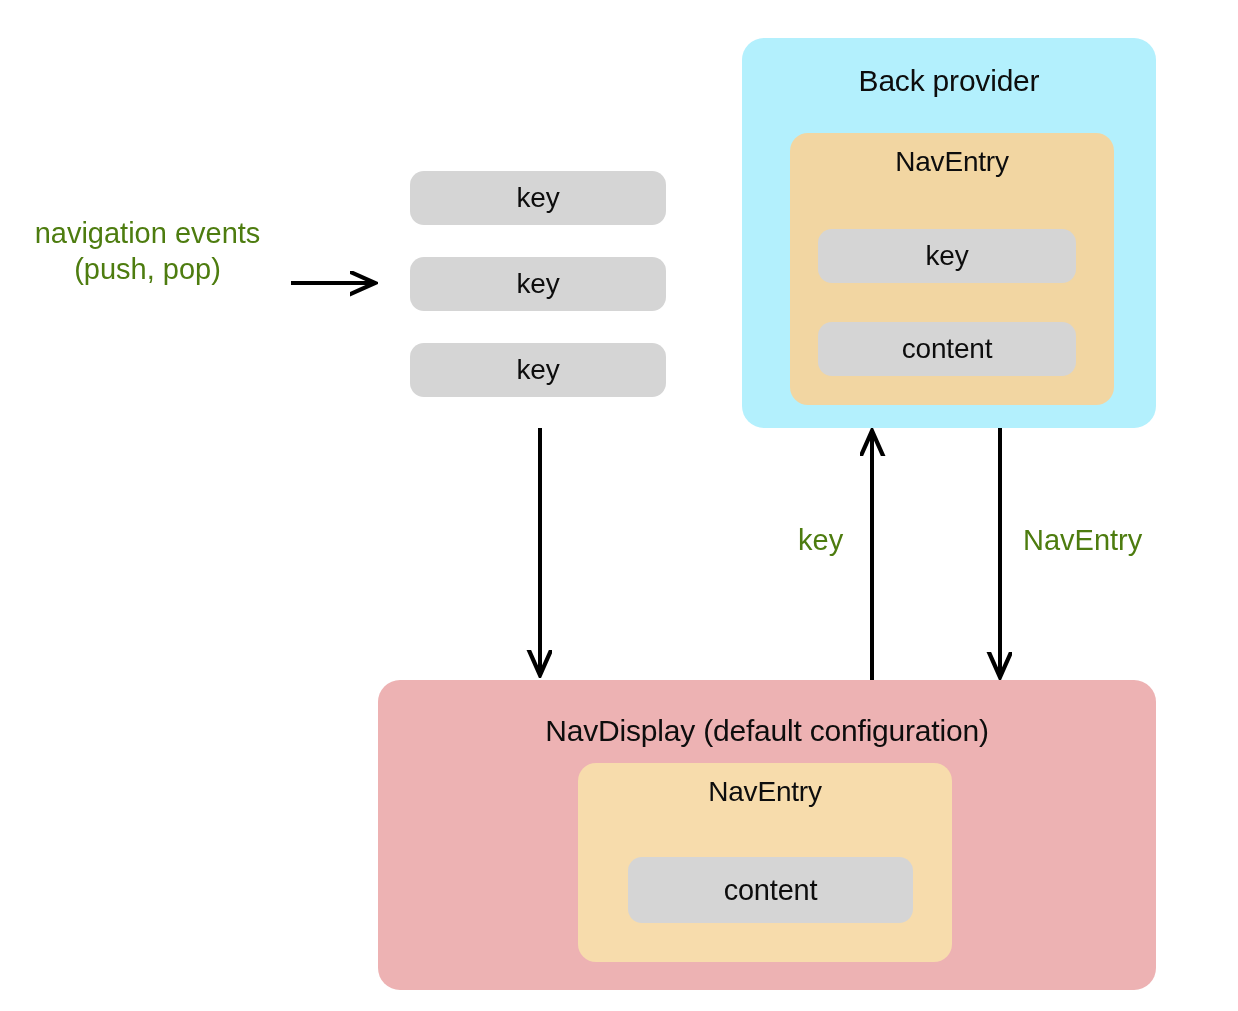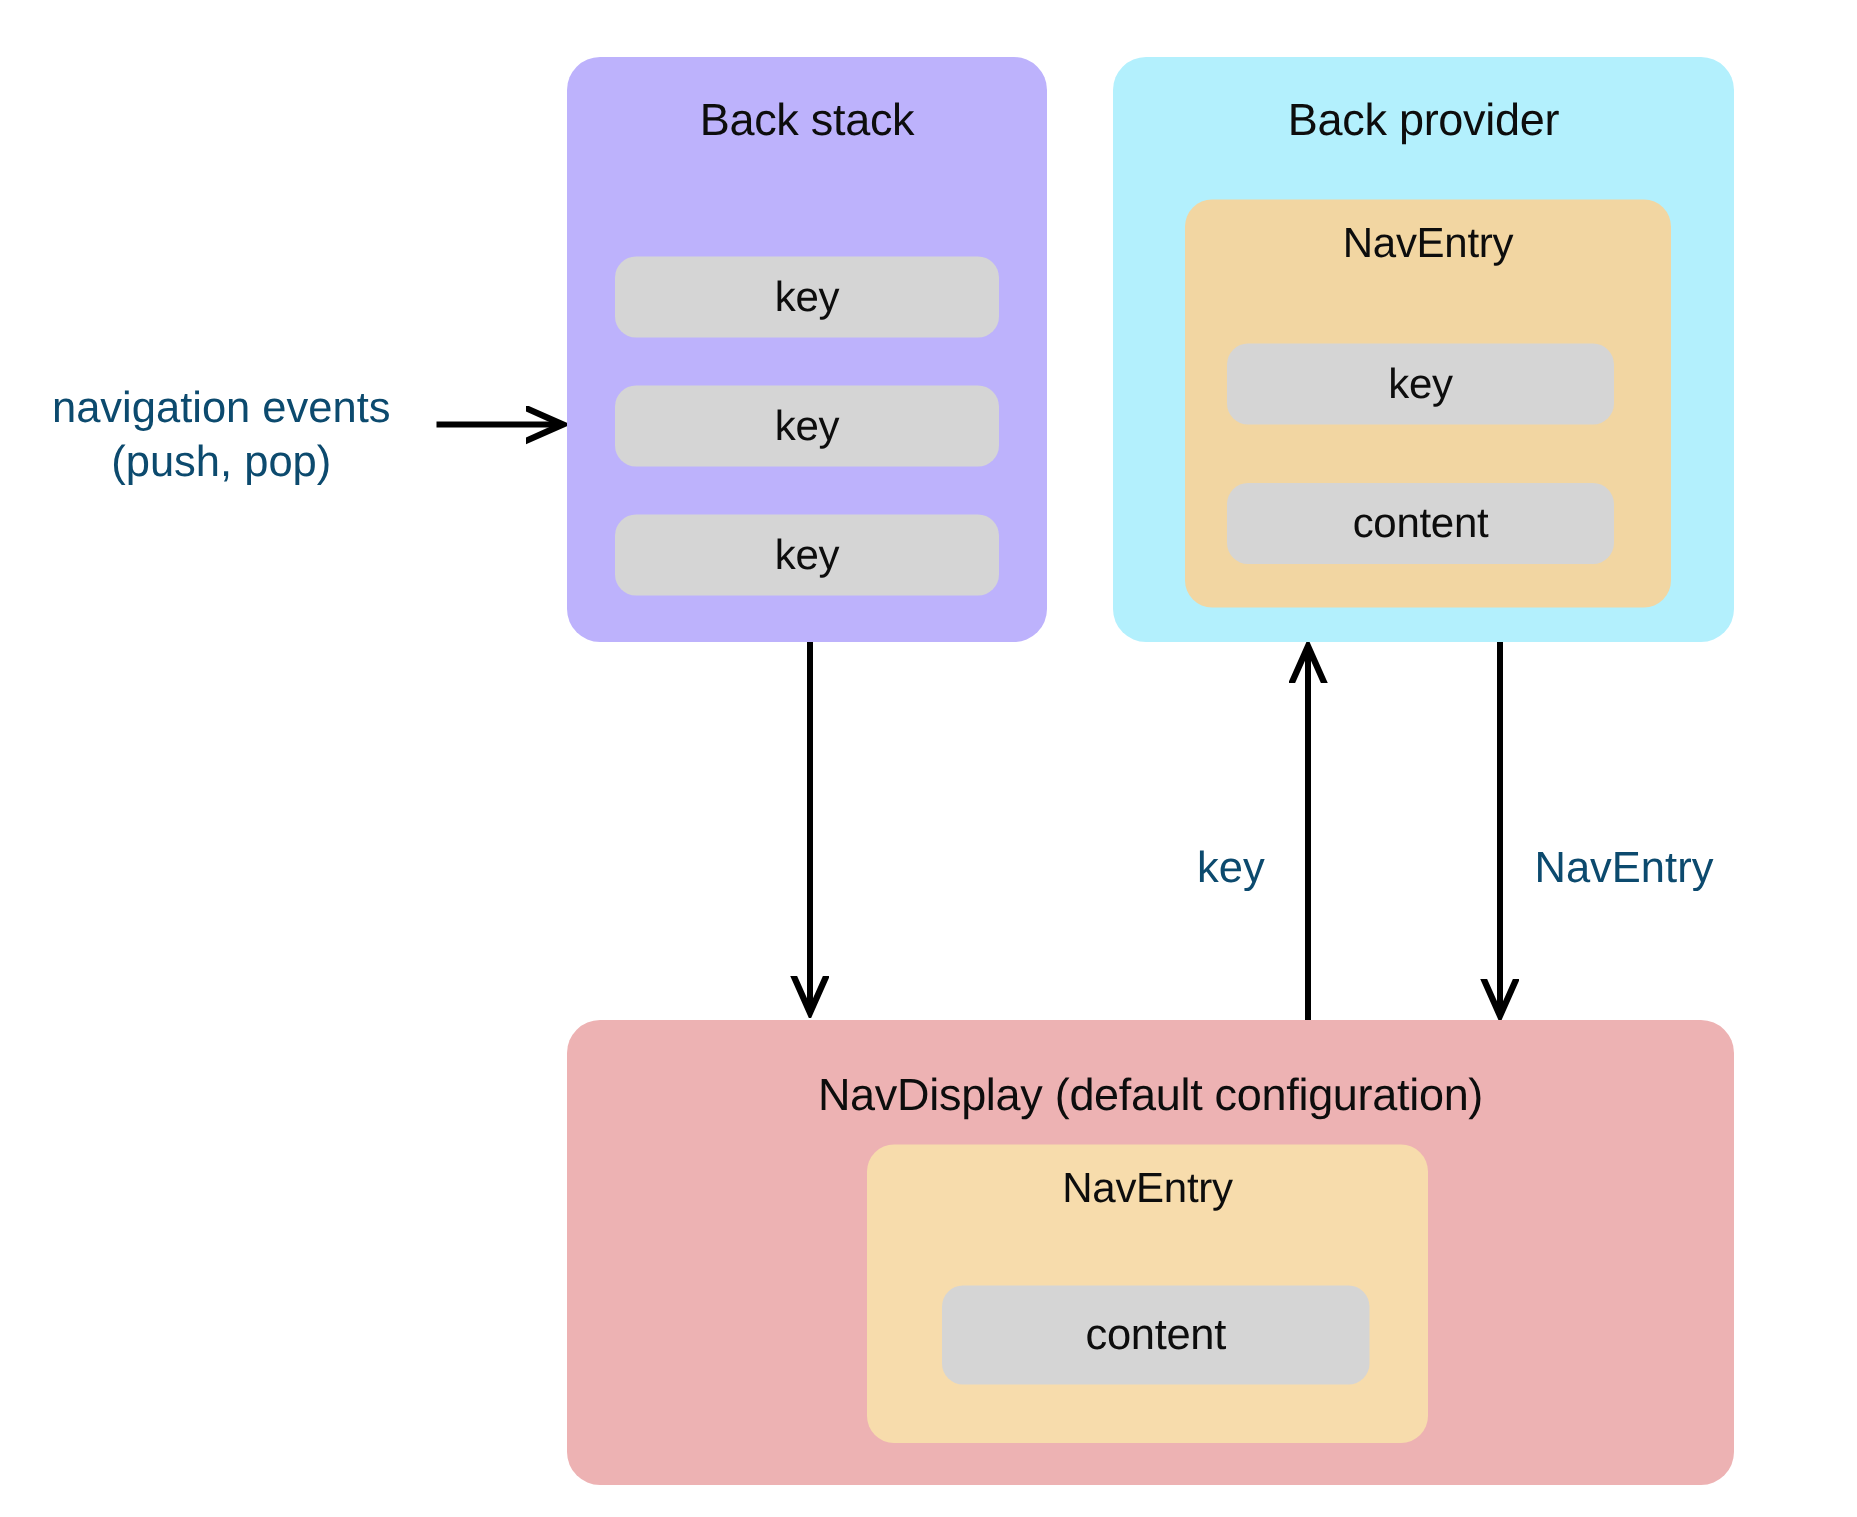--- a/index.html
+++ b/index.html
@@ -122,23 +122,22 @@
   #ep-pill-content { left: 818px; top: 322px; width: 258px; height: 54px; }
 
   
   #nd-pill-content { left: 628px; top: 857px; width: 285px; height: 66px; font-size: 29px; }
 
   
   .label {
     position: absolute;
     font-size: 29px;
     line-height: 1.25;
-    color: #0c4a6e;
+    color: #4d7c0f;
     white-space: pre;
-    margin-top: 39px;
   }
   #nav-events-label {
     left: 10px;
     top: 215px;
     width: 275px;
     text-align: center;
   }
   #key-edge-label {
     left: 798px;
     top: 522px;
@@ -185,23 +184,20 @@
     </g>
 
     <g>
       <line x1="1000" y1="428" x2="1000" y2="674" stroke="#000000" stroke-width="4" marker-end="url(#arrowhead)"></line>
     </g>
   </svg>
 
   <div class="label" id="nav-events-label">navigation events
 (push, pop)</div>
 
-  <div class="box" id="back-stack">
-    <div class="box-title">Back stack</div>
-  </div>
   <div class="pill" id="bs-pill-0">key</div>
   <div class="pill" id="bs-pill-1">key</div>
   <div class="pill" id="bs-pill-2">key</div>
 
   <div class="box" id="entry-provider">
     <div class="box-title">Back provider</div>
   </div>
   <div class="box" id="entry-provider-naventry">
     <div class="box-title">NavEntry</div>
   </div>

